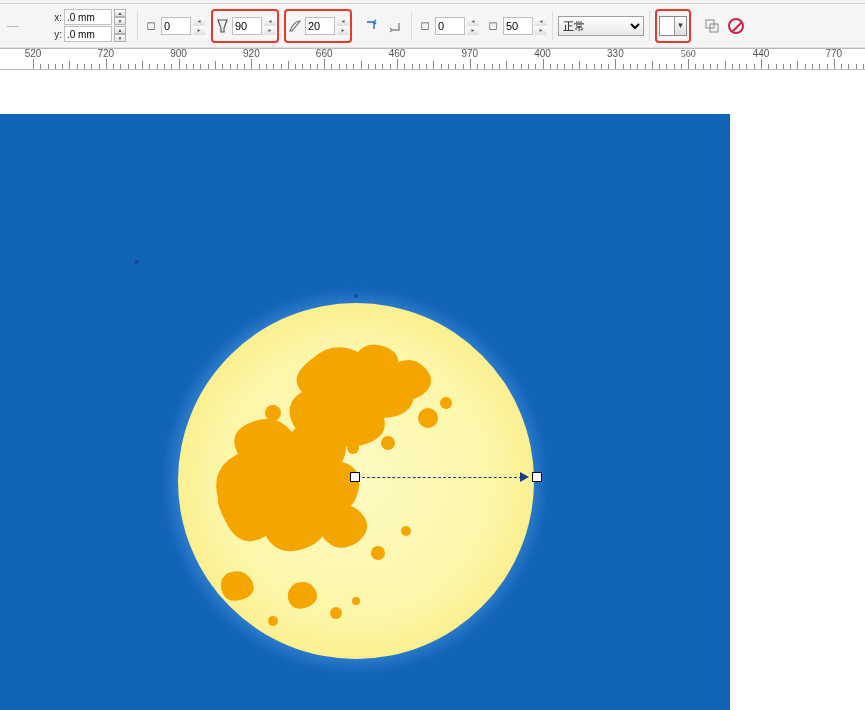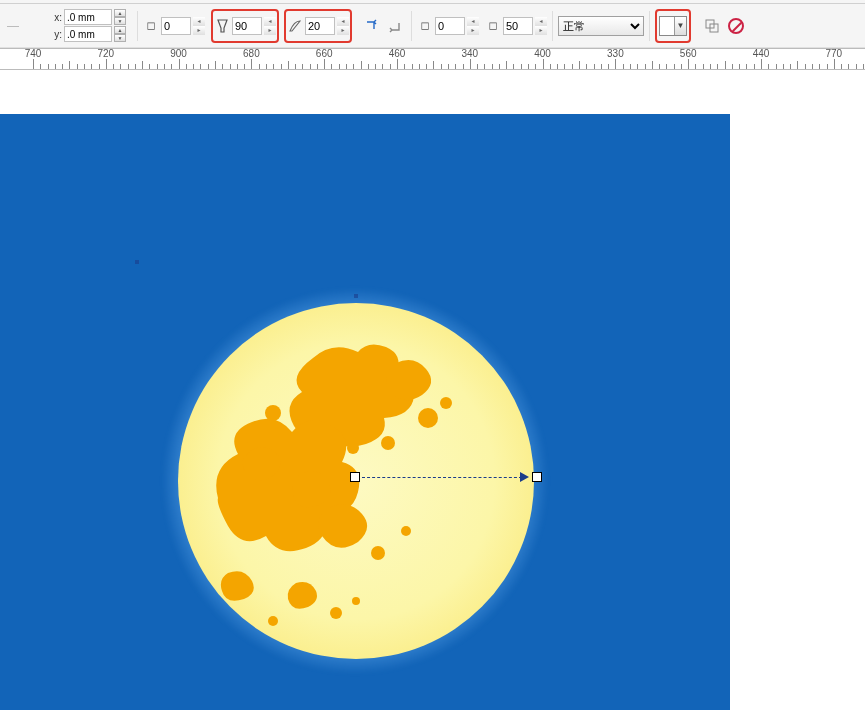--- a/index.html
+++ b/index.html
@@ -365,21 +365,21 @@
       <rect x="6" y="6" width="8" height="8" fill="none" stroke="#888"></rect>
     </svg>
   </div>
   <div class="tool-btn">
     <div class="no-circle"></div>
   </div>
 </div>
 
 <div class="ruler">
 <div class="tick major" style="left: 33px;"></div>
-    <div class="lbl" style="left: 33px;">740</div>
+    <div class="lbl" style="left: 33px;">520</div>
     <div class="tick minor" style="left: 40.28px;"></div>
     <div class="tick minor" style="left: 47.56px;"></div>
     <div class="tick minor" style="left: 54.84px;"></div>
     <div class="tick minor" style="left: 62.12px;"></div>
     <div class="tick major" style="height: 8px; left: 69.4px;"></div>
     <div class="tick minor" style="left: 76.68px;"></div>
     <div class="tick minor" style="left: 83.96px;"></div>
     <div class="tick minor" style="left: 91.24px;"></div>
     <div class="tick minor" style="left: 98.52px;"></div>
     <div class="tick major" style="left: 105.8px;"></div>
@@ -398,21 +398,21 @@
     <div class="tick minor" style="left: 185.88px;"></div>
     <div class="tick minor" style="left: 193.16px;"></div>
     <div class="tick minor" style="left: 200.44px;"></div>
     <div class="tick minor" style="left: 207.72px;"></div>
     <div class="tick major" style="height: 8px; left: 215px;"></div>
     <div class="tick minor" style="left: 222.28px;"></div>
     <div class="tick minor" style="left: 229.56px;"></div>
     <div class="tick minor" style="left: 236.84px;"></div>
     <div class="tick minor" style="left: 244.12px;"></div>
     <div class="tick major" style="left: 251.4px;"></div>
-    <div class="lbl" style="left: 251.4px;">680</div>
+    <div class="lbl" style="left: 251.4px;">920</div>
     <div class="tick minor" style="left: 258.68px;"></div>
     <div class="tick minor" style="left: 265.96px;"></div>
     <div class="tick minor" style="left: 273.24px;"></div>
     <div class="tick minor" style="left: 280.52px;"></div>
     <div class="tick major" style="height: 8px; left: 287.8px;"></div>
     <div class="tick minor" style="left: 295.08px;"></div>
     <div class="tick minor" style="left: 302.36px;"></div>
     <div class="tick minor" style="left: 309.64px;"></div>
     <div class="tick minor" style="left: 316.92px;"></div>
     <div class="tick major" style="left: 324.2px;"></div>
@@ -431,21 +431,21 @@
     <div class="tick minor" style="left: 404.28px;"></div>
     <div class="tick minor" style="left: 411.56px;"></div>
     <div class="tick minor" style="left: 418.84px;"></div>
     <div class="tick minor" style="left: 426.12px;"></div>
     <div class="tick major" style="height: 8px; left: 433.4px;"></div>
     <div class="tick minor" style="left: 440.68px;"></div>
     <div class="tick minor" style="left: 447.96px;"></div>
     <div class="tick minor" style="left: 455.24px;"></div>
     <div class="tick minor" style="left: 462.52px;"></div>
     <div class="tick major" style="left: 469.8px;"></div>
-    <div class="lbl" style="left: 469.8px;">340</div>
+    <div class="lbl" style="left: 469.8px;">970</div>
     <div class="tick minor" style="left: 477.08px;"></div>
     <div class="tick minor" style="left: 484.36px;"></div>
     <div class="tick minor" style="left: 491.64px;"></div>
     <div class="tick minor" style="left: 498.92px;"></div>
     <div class="tick major" style="height: 8px; left: 506.2px;"></div>
     <div class="tick minor" style="left: 513.48px;"></div>
     <div class="tick minor" style="left: 520.76px;"></div>
     <div class="tick minor" style="left: 528.04px;"></div>
     <div class="tick minor" style="left: 535.32px;"></div>
     <div class="tick major" style="left: 542.6px;"></div>
@@ -464,21 +464,21 @@
     <div class="tick minor" style="left: 622.68px;"></div>
     <div class="tick minor" style="left: 629.96px;"></div>
     <div class="tick minor" style="left: 637.24px;"></div>
     <div class="tick minor" style="left: 644.52px;"></div>
     <div class="tick major" style="height: 8px; left: 651.8px;"></div>
     <div class="tick minor" style="left: 659.08px;"></div>
     <div class="tick minor" style="left: 666.36px;"></div>
     <div class="tick minor" style="left: 673.64px;"></div>
     <div class="tick minor" style="left: 680.92px;"></div>
     <div class="tick major" style="left: 688.2px;"></div>
-    <div class="lbl" style="left: 688.2px;">560</div>
+    <div class="lbl" style="left: 688.2px; font-family: Liberation Serif, serif;">560</div>
     <div class="tick minor" style="left: 695.48px;"></div>
     <div class="tick minor" style="left: 702.76px;"></div>
     <div class="tick minor" style="left: 710.04px;"></div>
     <div class="tick minor" style="left: 717.32px;"></div>
     <div class="tick major" style="height: 8px; left: 724.6px;"></div>
     <div class="tick minor" style="left: 731.88px;"></div>
     <div class="tick minor" style="left: 739.16px;"></div>
     <div class="tick minor" style="left: 746.44px;"></div>
     <div class="tick minor" style="left: 753.72px;"></div>
     <div class="tick major" style="left: 761px;"></div>

